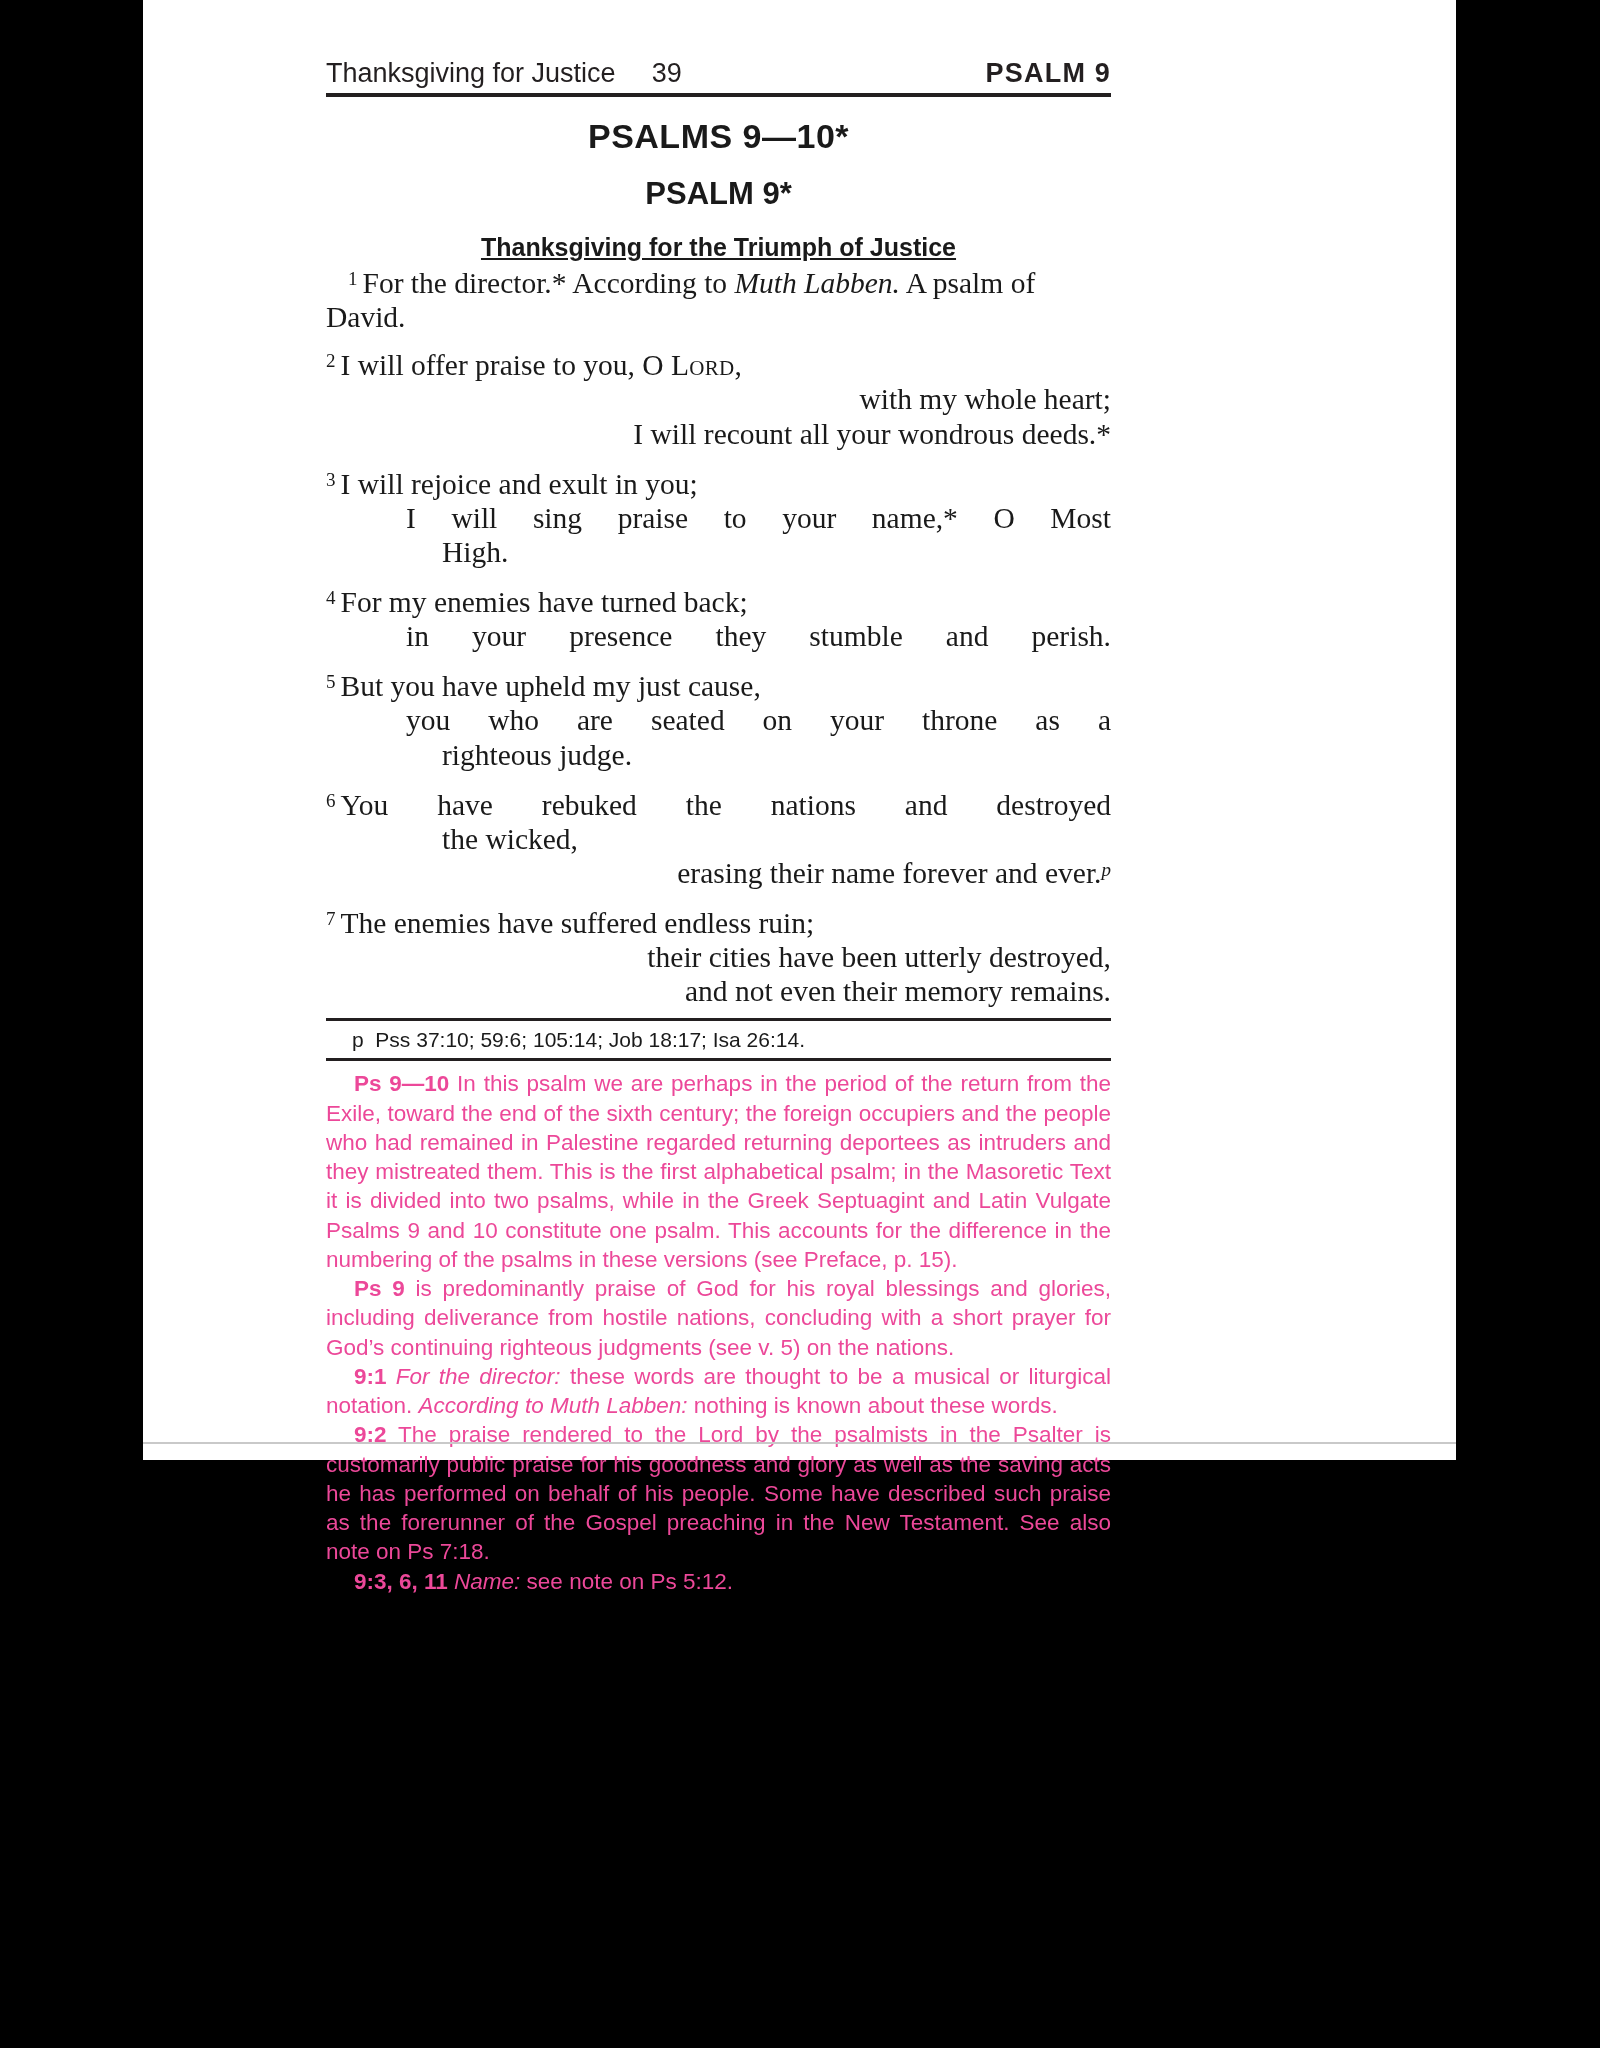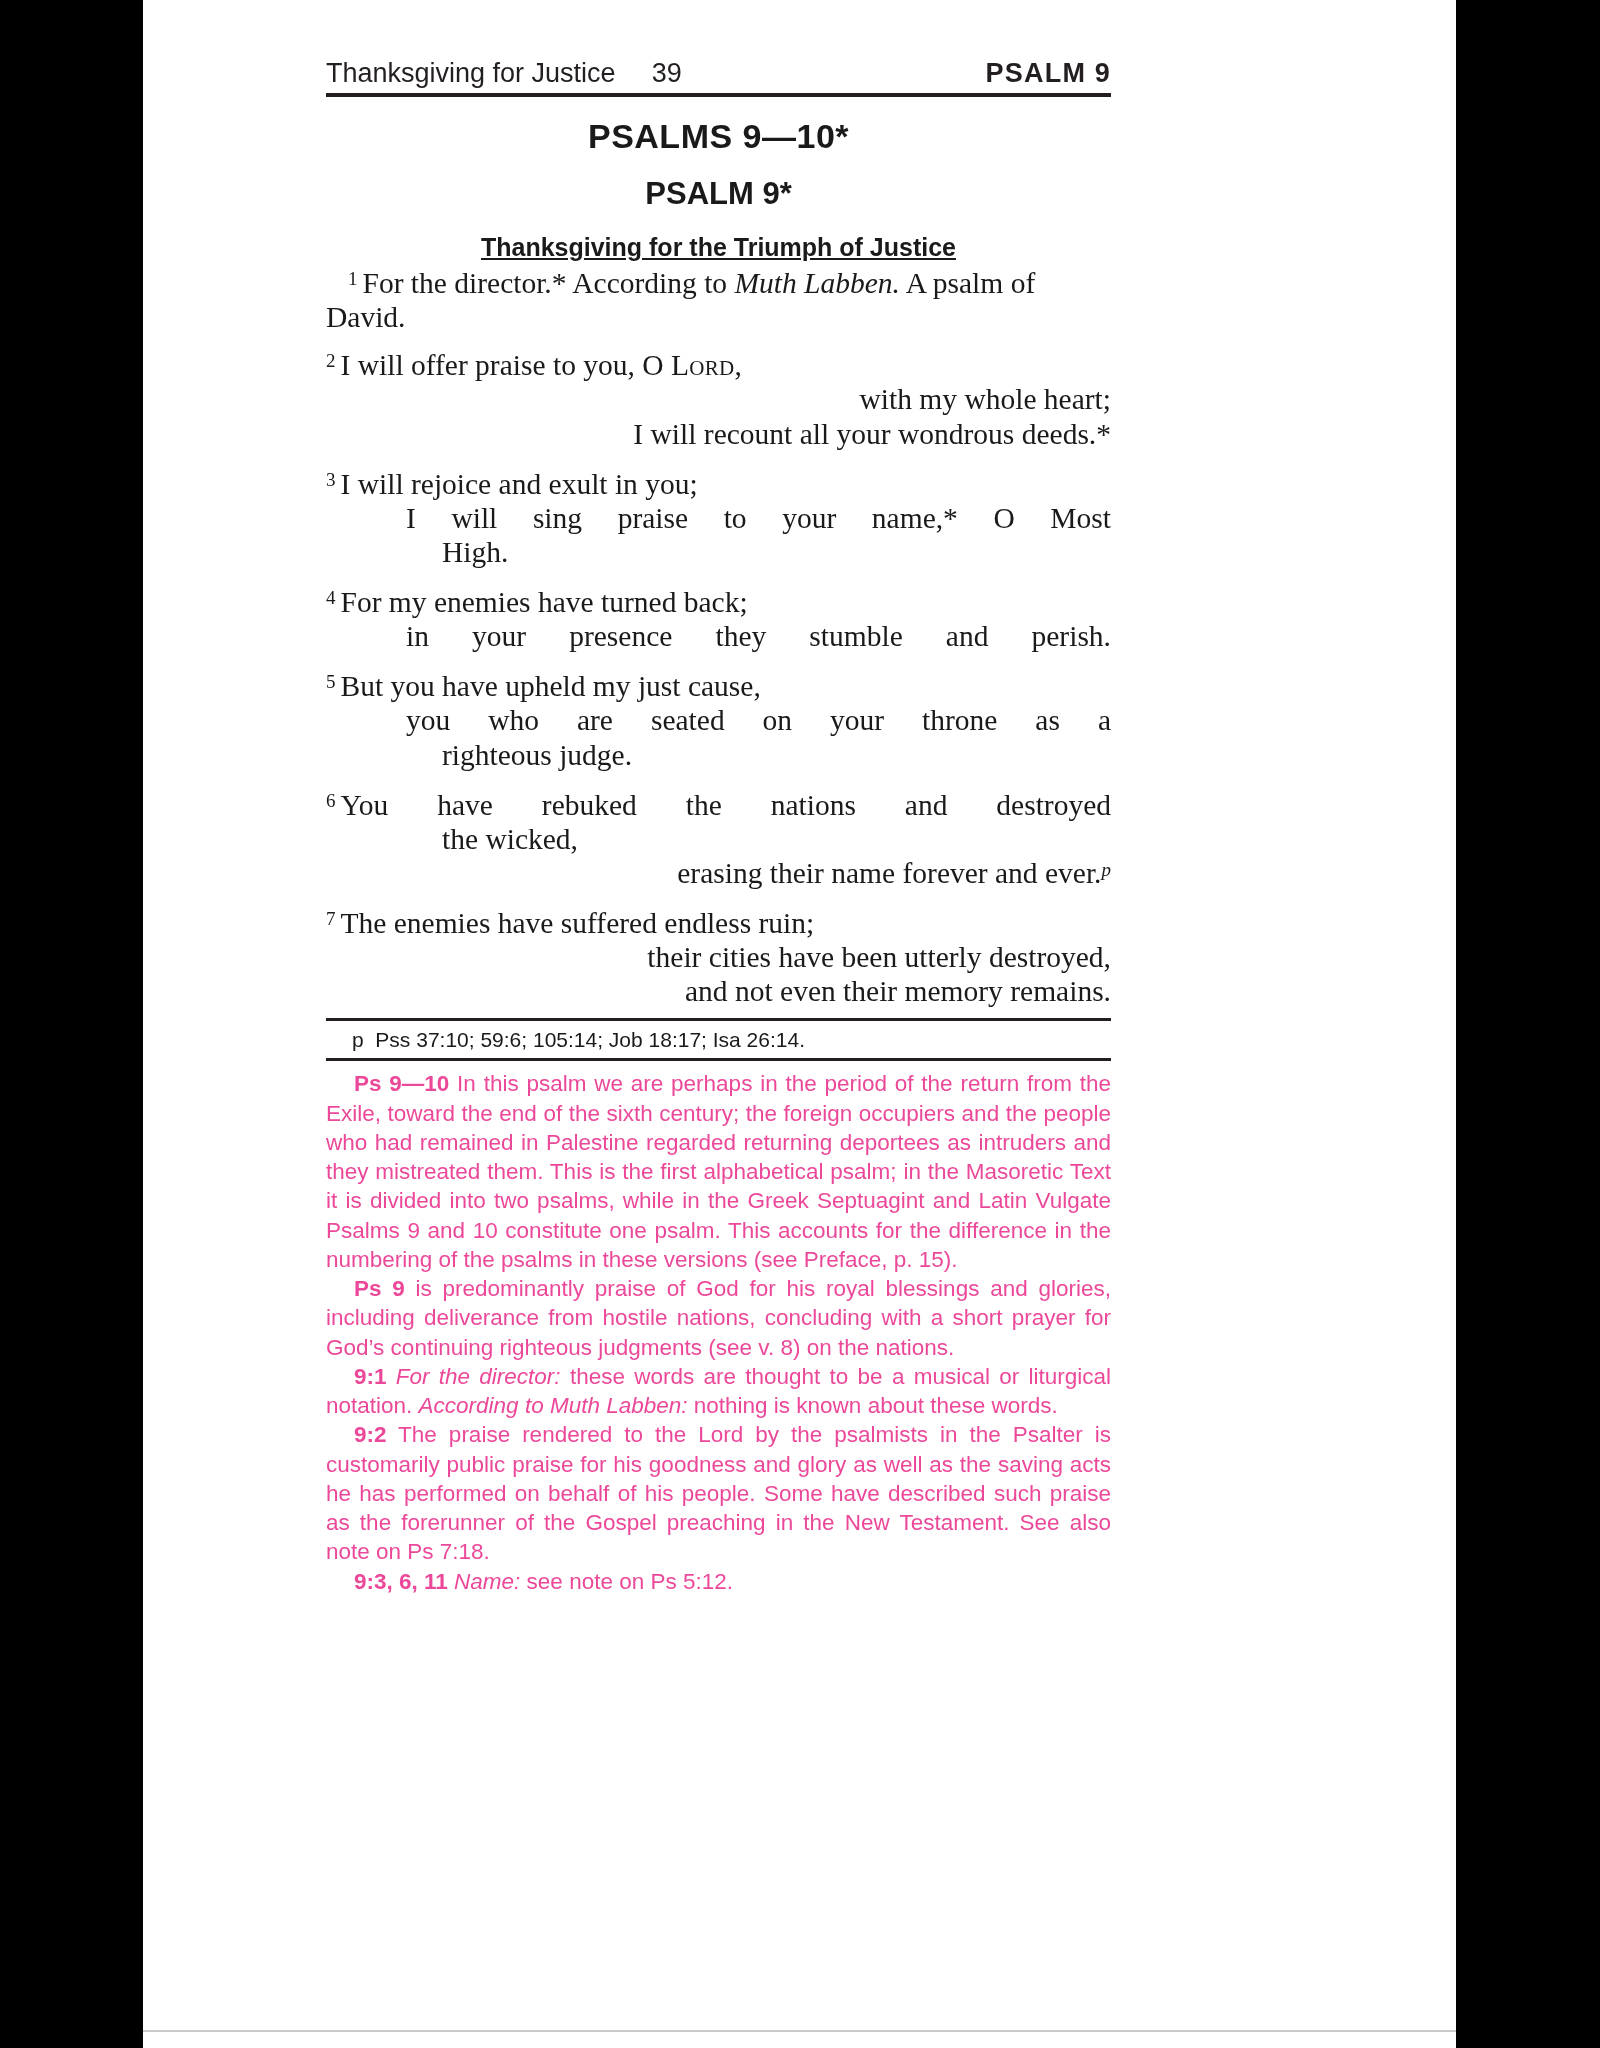--- a/index.html
+++ b/index.html
@@ -14,21 +14,21 @@
     overflow: hidden;
     font-family: "Liberation Serif", "DejaVu Serif", serif;
   }
 
   
   .page {
     position: absolute;
     left: 143px;
     top: 0;
     width: 1313px;
-    height: 2048px;
+    height: 1460px;
     background: #ffffff;
     box-sizing: border-box;
   }
   .page-bottom-rule {
     position: absolute;
     left: 0;
     right: 0;
     bottom: 16px;
     height: 2px;
     background: #c9c9c9;
@@ -252,21 +252,21 @@
       <div class="xref-rule-bot"></div>
     </div>
 
     <div class="notes">
 
       <p class="note">
         <b>Ps 9—10</b><span> In this psalm we are perhaps in the period of the return from the Exile, toward the end of the sixth century; the foreign occupiers and the people who had remained in Palestine regarded returning deportees as intruders and they mistreated them. This is the first alphabetical psalm; in the Masoretic Text it is divided into two psalms, while in the Greek Septuagint and Latin Vulgate Psalms 9 and 10 constitute one psalm. This accounts for the difference in the numbering of the psalms in these versions (see Preface, p. 15).</span>
       </p>
 
       <p class="note">
-        <b>Ps 9</b><span> is predominantly praise of God for his royal blessings and glories, including deliverance from hostile nations, concluding with a short prayer for God’s continuing righteous judgments (see v. 8) on the nations.</span>
+        <b>Ps 9</b><span> is predominantly praise of God for his royal blessings and glories, including deliverance from hostile nations, concluding with a short prayer for God’s continuing righteous judgments (see v. 5) on the nations.</span>
       </p>
 
       <p class="note">
         <b>9:1</b><i> For the director:</i><span> these words are thought to be a musical or liturgical notation. </span><i>According to Muth Labben:</i><span> nothing is known about these words.</span>
       </p>
 
       <p class="note">
         <b>9:2</b><span> The praise rendered to the Lord by the psalmists in the Psalter is customarily public praise for his goodness and glory as well as the saving acts he has performed on behalf of his people. Some have described such praise as the forerunner of the Gospel preaching in the New Testament.  See also note on Ps 7:18.</span>
       </p>
 

